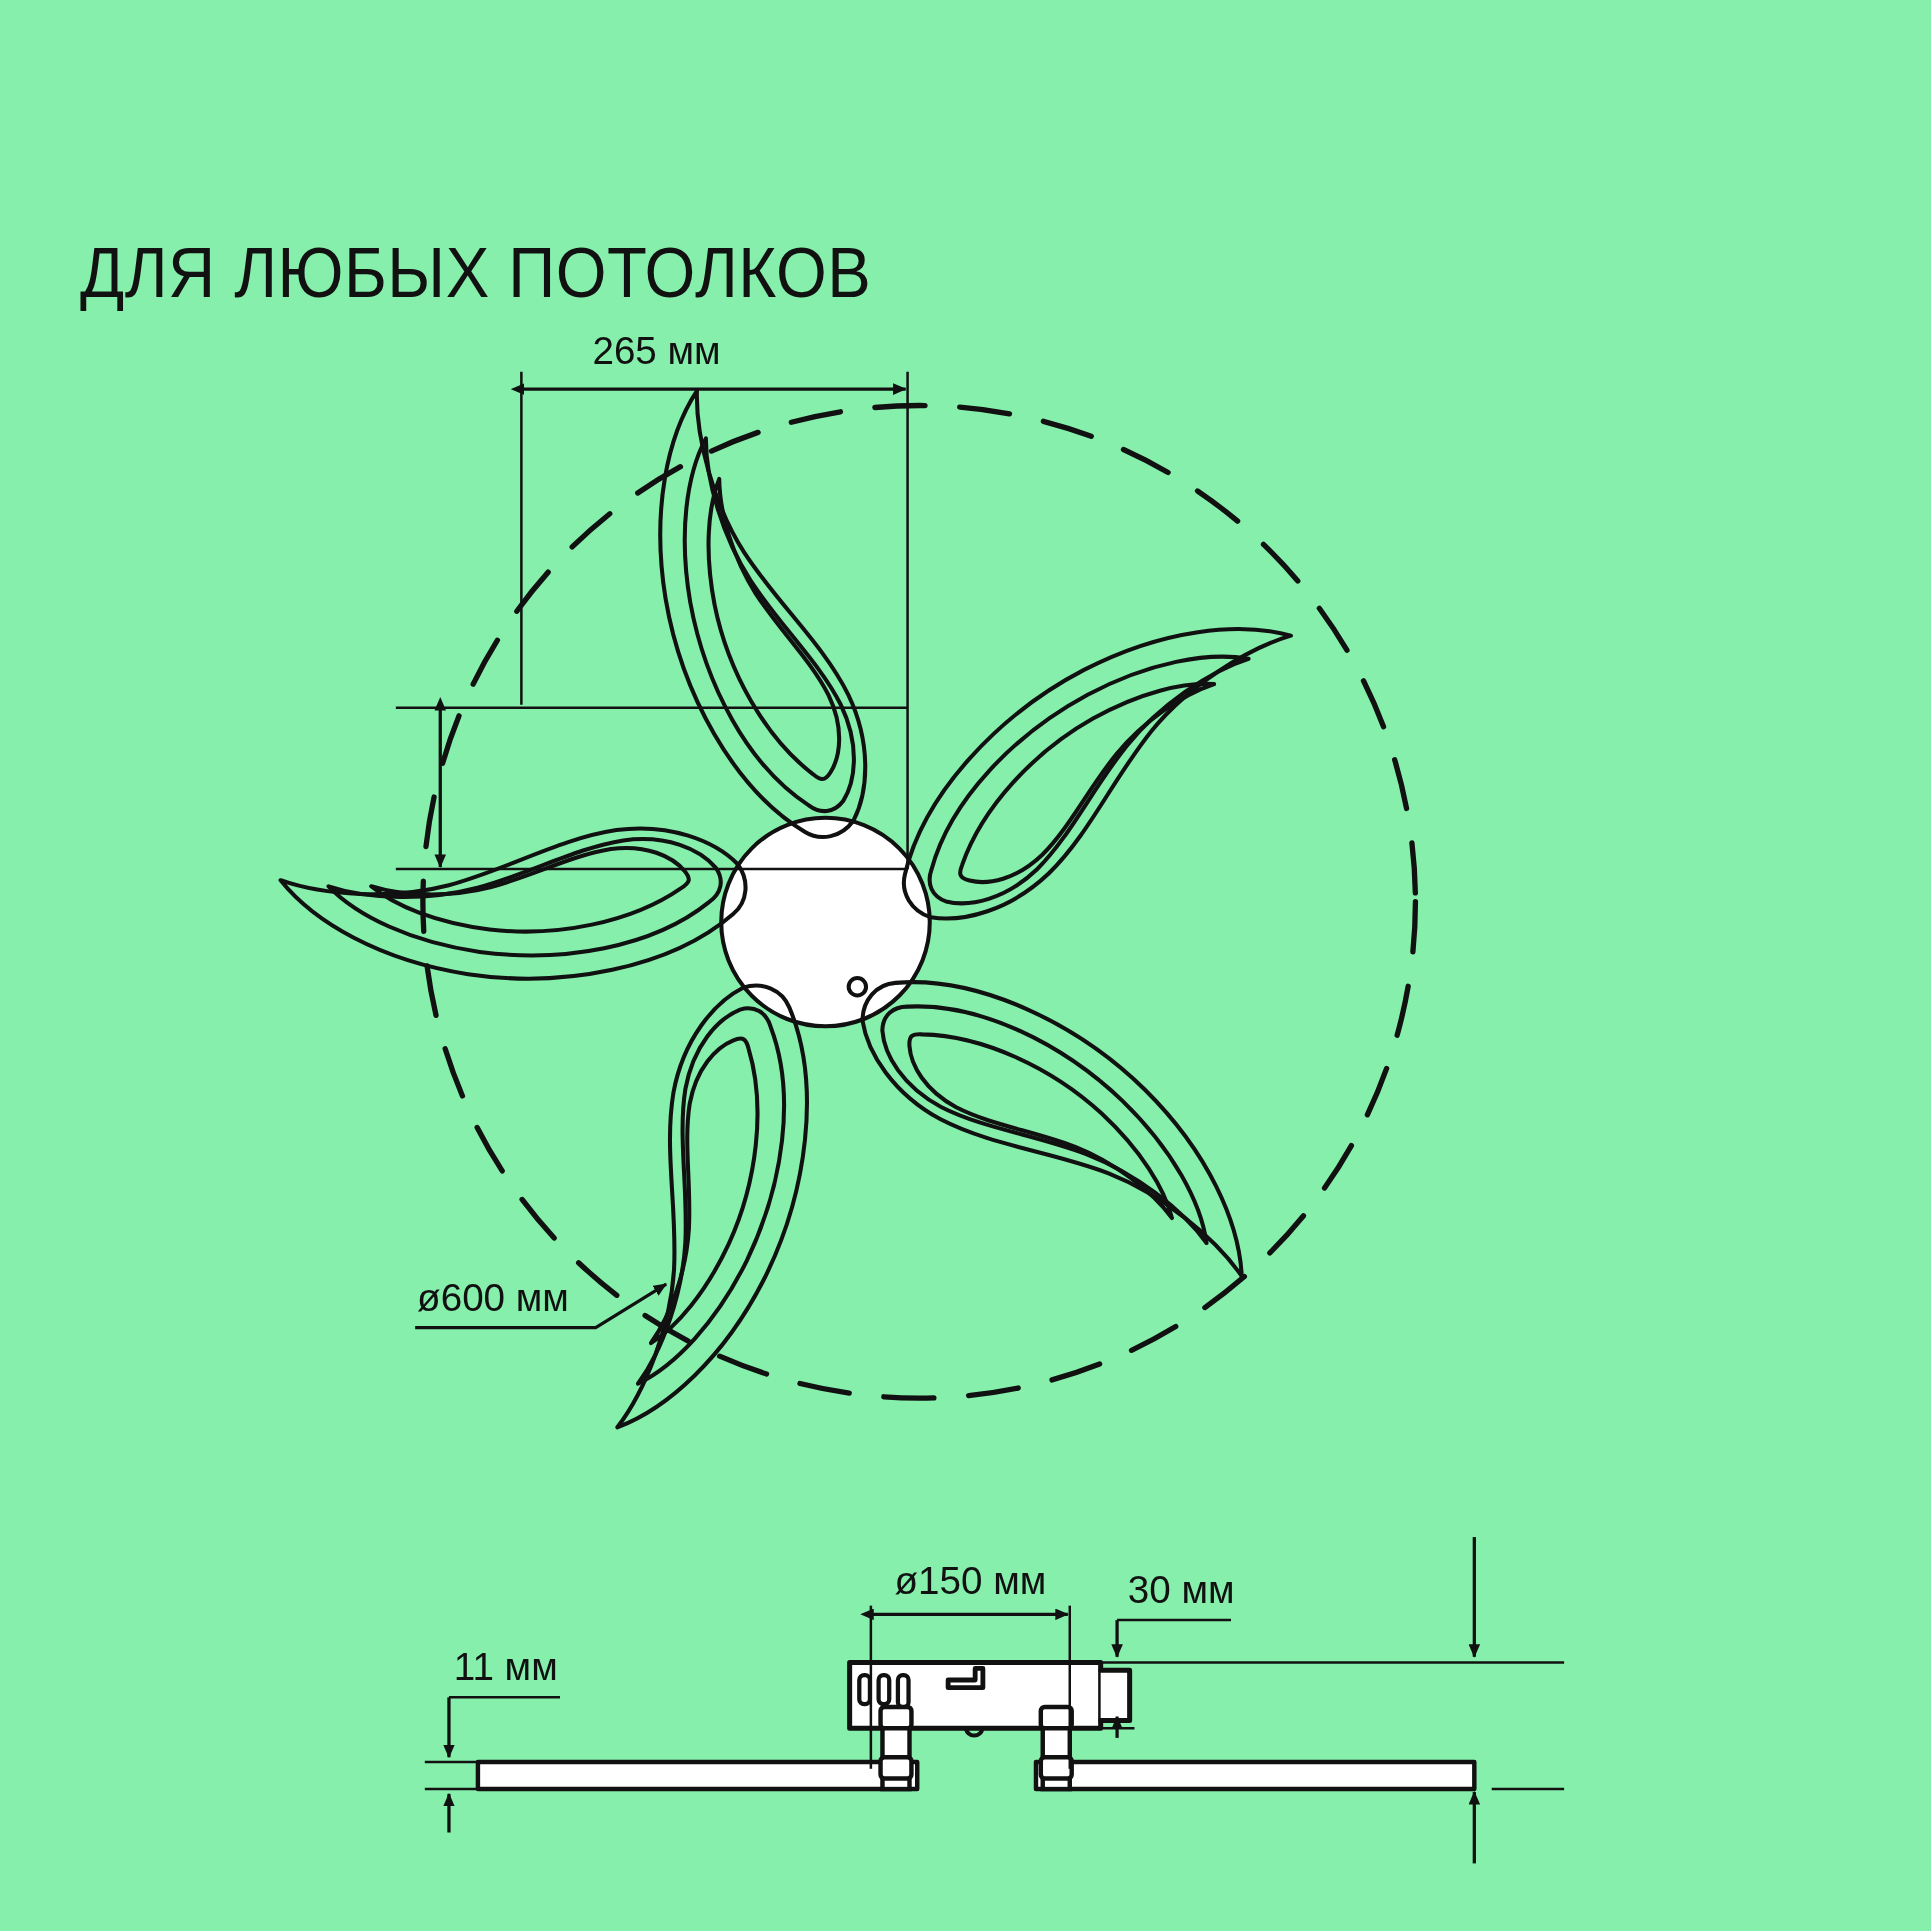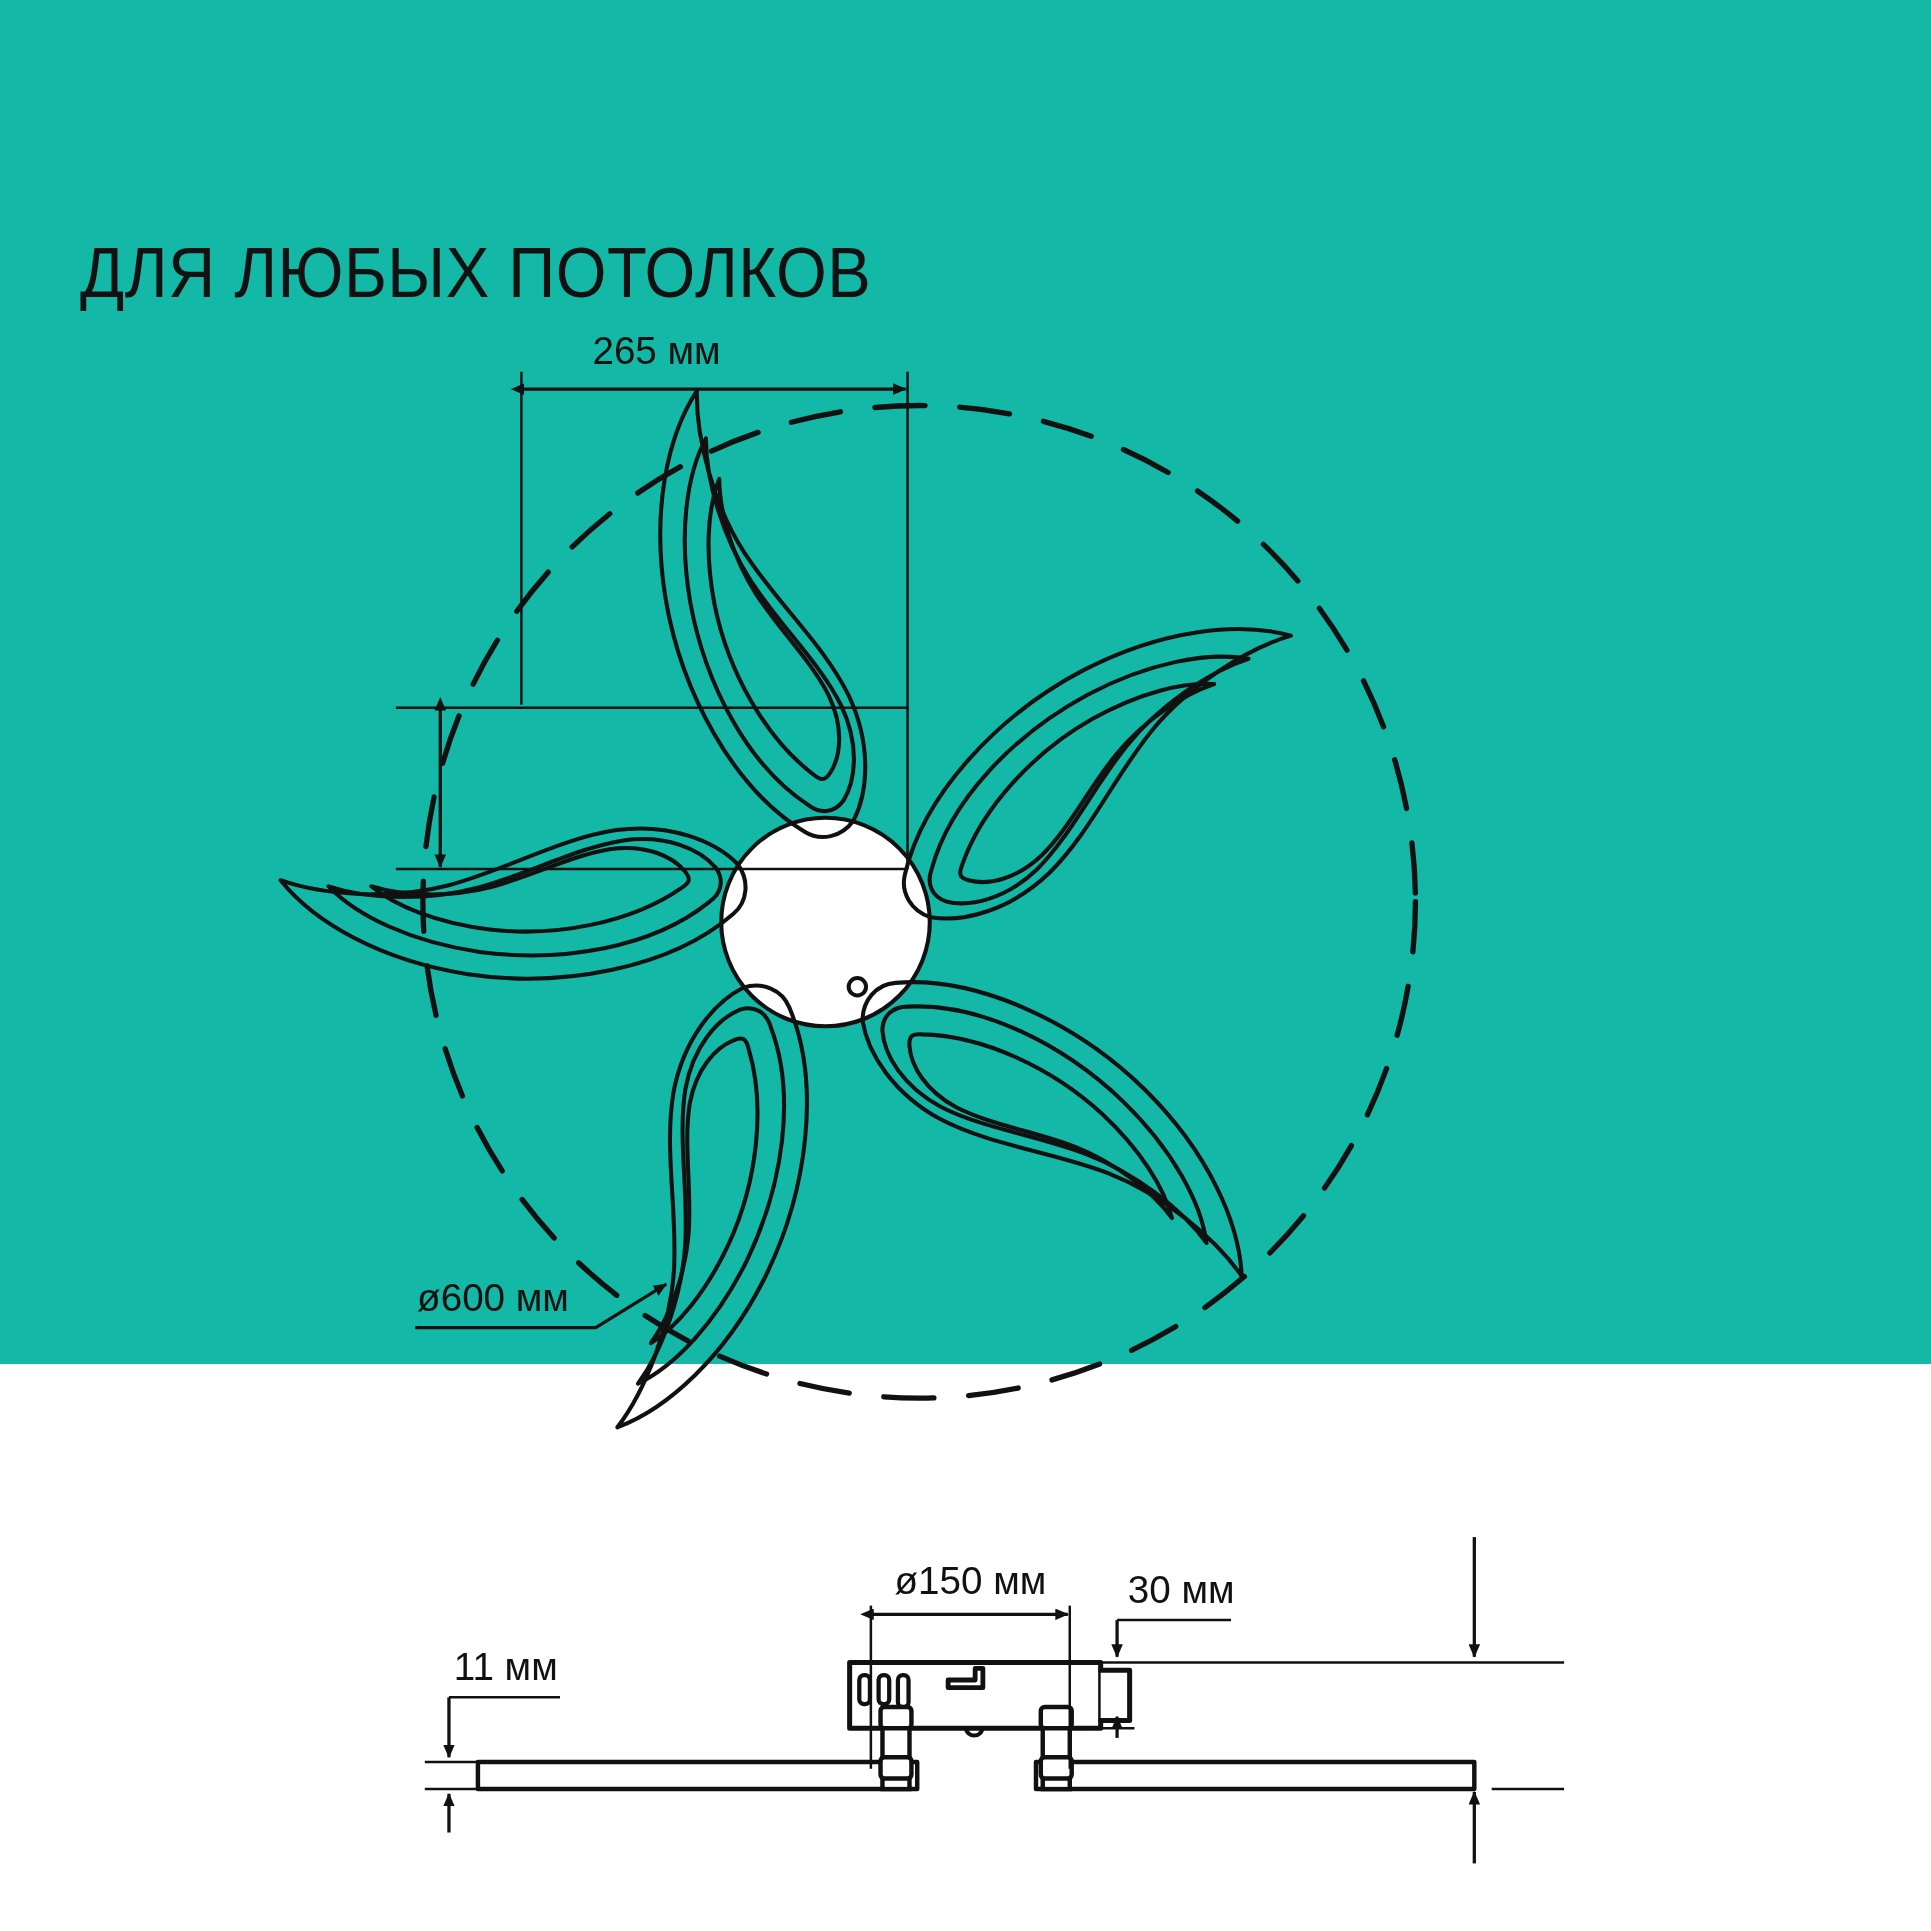--- a/index.html
+++ b/index.html
@@ -12,22 +12,22 @@
     width: 1931px;
     height: 1931px;
     font-family: "Liberation Sans", sans-serif;
     color: #111111;
     overflow: hidden;
     position: relative;
   }
   #sheet {
     position: relative;
     width: 1931px;
-    height: 1364px;
-    background: #14b8a6;
+    height: 1931px;
+    background: #86efac;
   }
   #title {
     position: absolute;
     left: 80px;
     top: 235px;
     font-size: 71px;
     line-height: 75px;
     font-weight: 400;
     letter-spacing: 0.5px;
     color: #111111;

